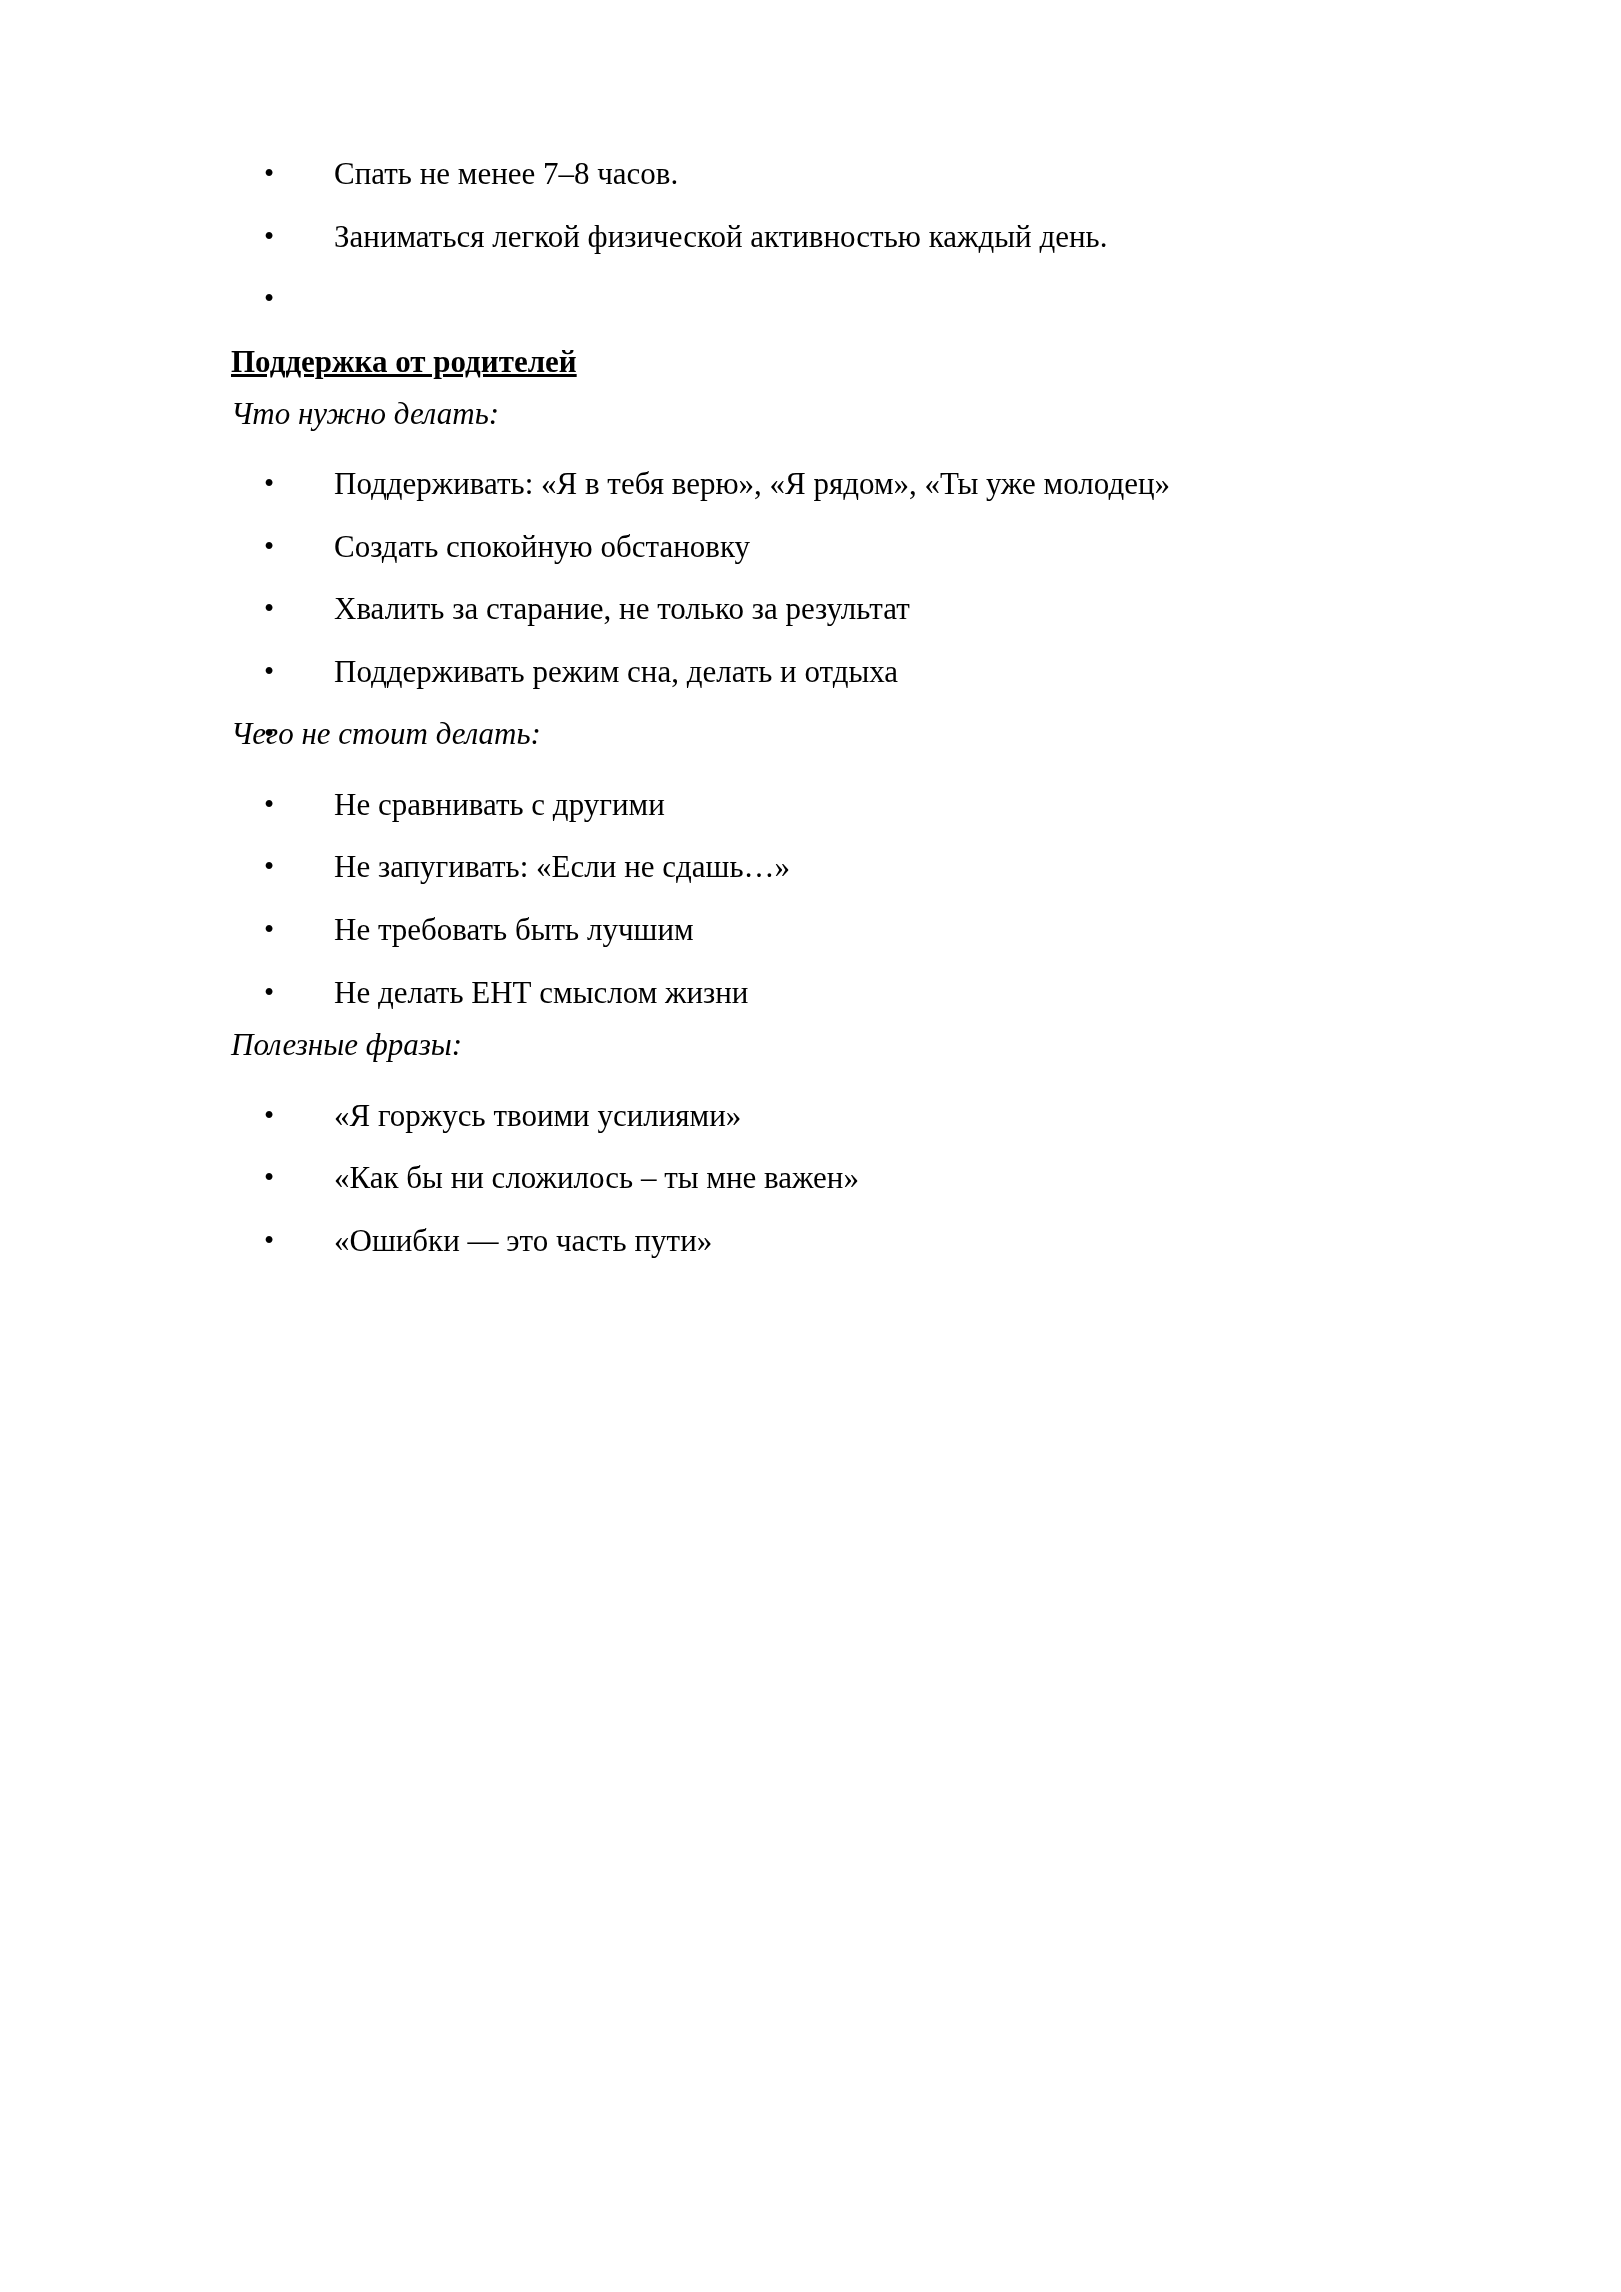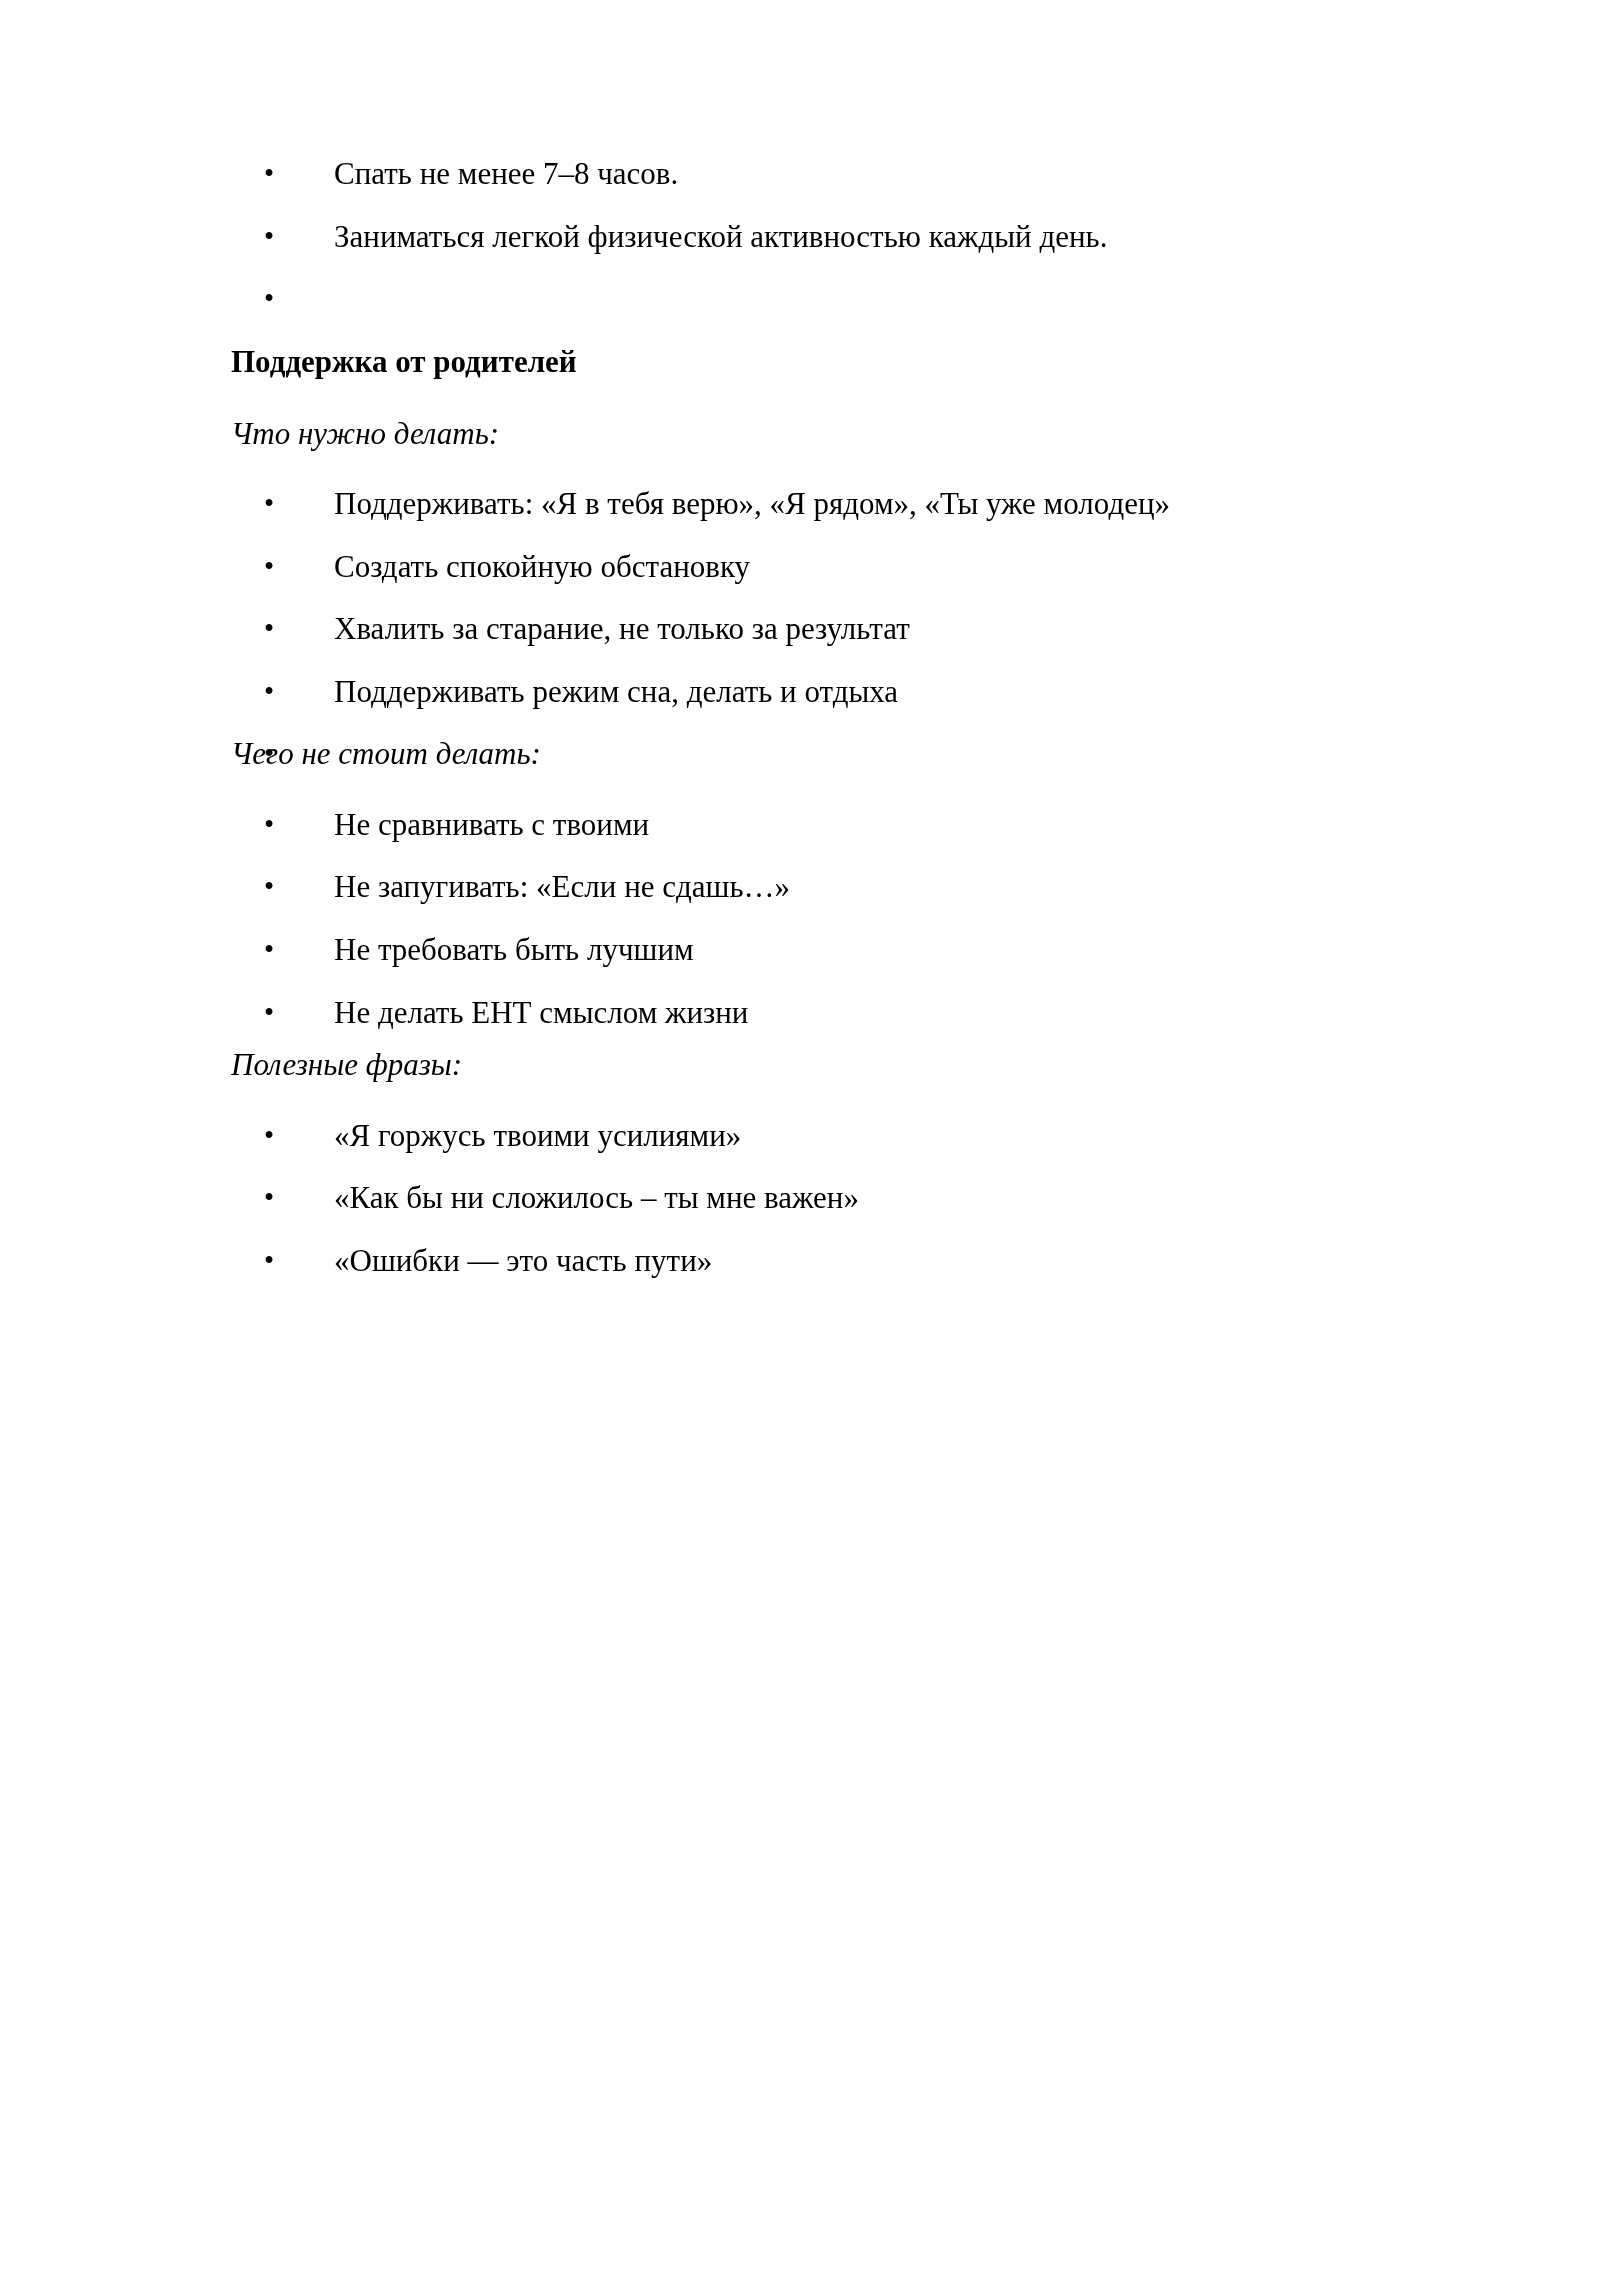--- a/index.html
+++ b/index.html
@@ -18,21 +18,22 @@
     padding: 152px 196px 0 231px;
   }
   .para {
     line-height: 43px;
     margin-bottom: 27.4px;
     font-style: italic;
   }
   .heading {
     font-weight: bold;
     line-height: 43px;
-    margin-bottom: 29px;
+    margin-bottom: 9px;
+    text-decoration: underline;
   }
   .li {
     position: relative;
     padding-left: 103px;
     line-height: 43px;
     margin-bottom: 19.6px;
   }
   .li .marker {
     position: absolute;
     left: 33px;
@@ -81,21 +82,21 @@
       <span class="marker">•</span>
       <span>Поддерживать режим сна, делать и отдыха</span>
     </div>
     <div class="li mb13">
       <span class="marker">•</span>
     </div>
 
     <div class="para">Чего не стоит делать:</div>
     <div class="li">
       <span class="marker">•</span>
-      <span>Не сравнивать с твоими</span>
+      <span>Не сравнивать с другими</span>
     </div>
     <div class="li">
       <span class="marker">•</span>
       <span>Не запугивать: «Если не сдашь…»</span>
     </div>
     <div class="li">
       <span class="marker">•</span>
       <span>Не требовать быть лучшим</span>
     </div>
     <div class="li mb10">

